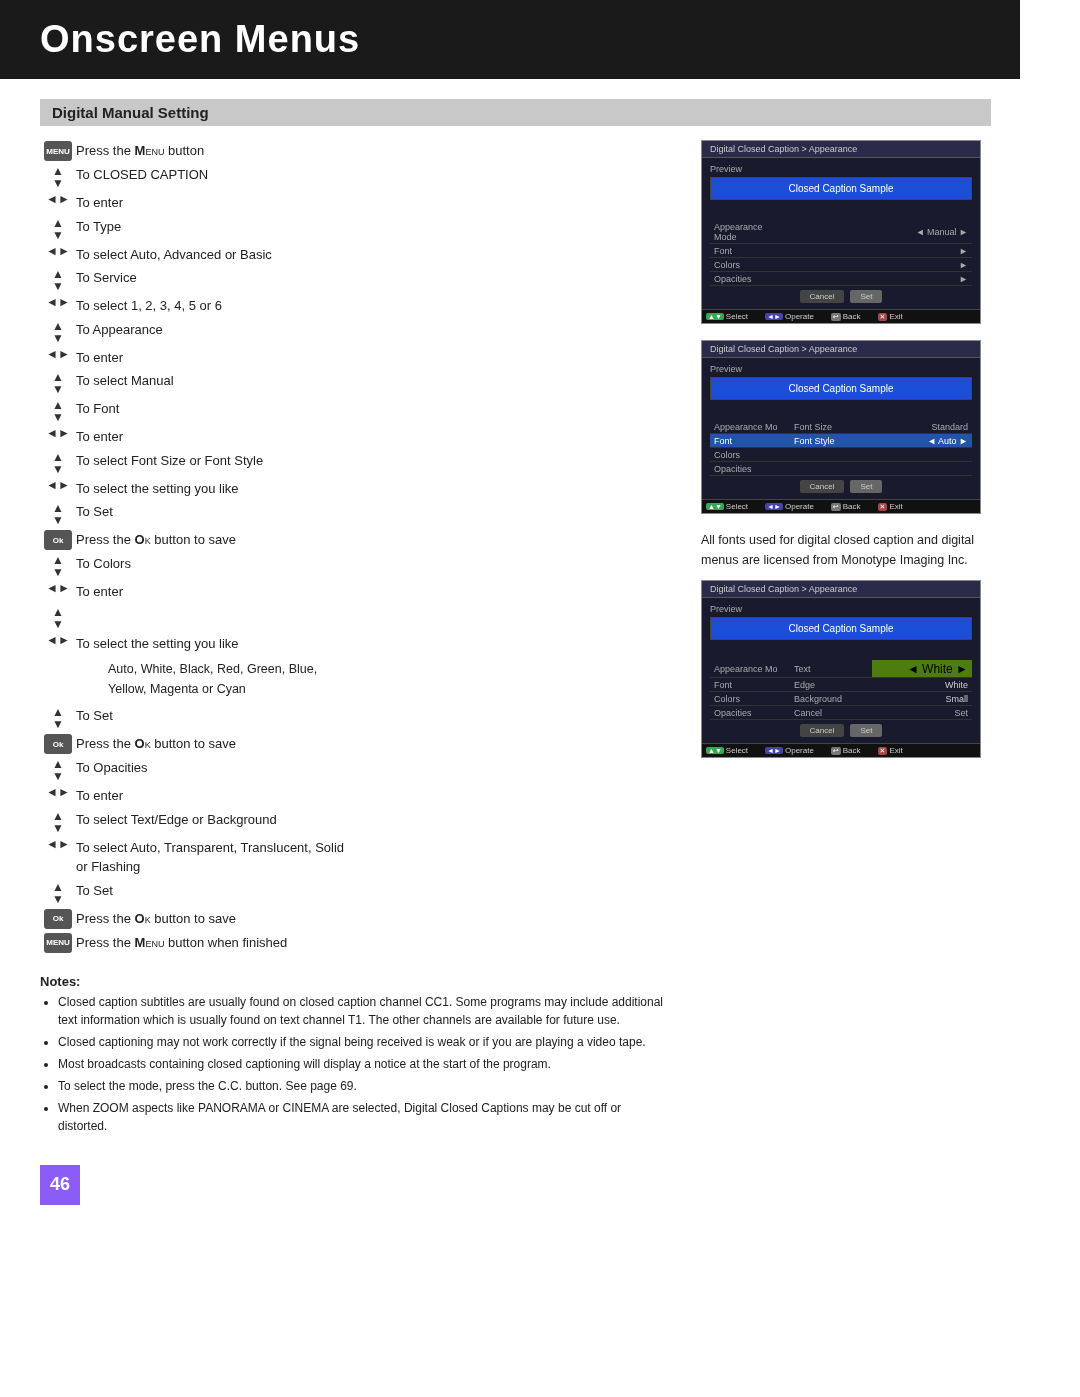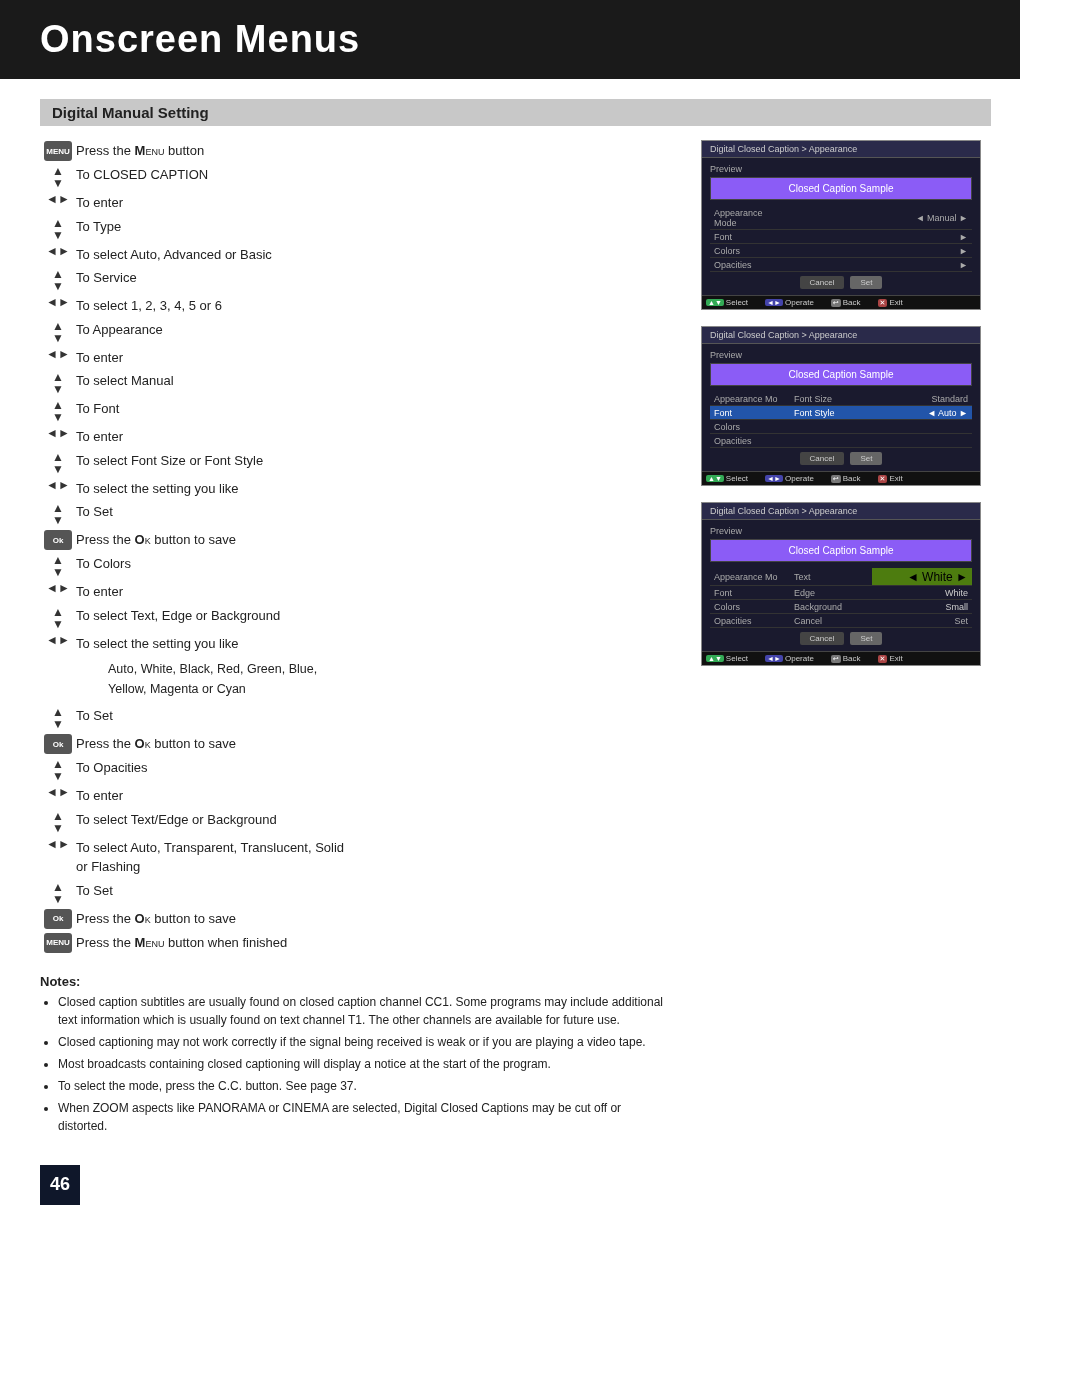--- a/index.html
+++ b/index.html
@@ -152,26 +152,26 @@
       padding: 6px 8px;
     }
 
     .preview-label {
       color: #aaa;
       font-size: 9px;
       margin-bottom: 3px;
     }
 
     .preview-box {
-      background: #8b5cf6;
+      background: #1d4ed8;
       color: #fff;
       text-align: center;
       padding: 5px;
       font-size: 10px;
-      margin-bottom: 6px;
+      margin-bottom: 20px;
       border: 1px solid #444;
     }
 
     .menu-table {
       width: 100%;
       border-collapse: collapse;
     }
     .menu-table tr td {
       color: #ccc;
       font-size: 9px;
@@ -253,21 +253,21 @@
     
     .licensing-note {
       font-size: 12.5px;
       color: #222;
       line-height: 1.6;
       margin-top: 8px;
     }
 
     
     .page-number-box {
-      background: #0f172a;
+      background: #8b5cf6;
       color: #fff;
       font-size: 18px;
       font-weight: bold;
       width: 40px;
       height: 40px;
       display: flex;
       align-items: center;
       justify-content: center;
       margin: 10px 0 6px 0;
     }
@@ -415,21 +415,20 @@
           <div class="icon-cell">
             <span class="arrow-icon">◄►</span>
           </div>
           <div class="text-cell">To enter</div>
         </div>
 
         <div class="instr-row">
           <div class="icon-cell">
             <span class="arrow-icon">▲<br>▼</span>
           </div>
-          <div class="text-cell">To select Text, Edge or Background</div>
         </div>
 
         <div class="instr-row">
           <div class="icon-cell">
             <span class="arrow-icon">◄►</span>
           </div>
           <div class="text-cell">To select the setting you like</div>
         </div>
 
         <div class="font-info" style="margin-left: 68px;">
@@ -501,21 +500,21 @@
         </div>
 
         <div class="spacer"></div>
 
         <div class="notes-section">
           <div class="notes-label">Notes:</div>
           <ul class="notes-list">
             <li>Closed caption subtitles are usually found on closed caption channel CC1. Some programs may include additional text information which is usually found on text channel T1. The other channels are available for future use.</li>
             <li>Closed captioning may not work correctly if the signal being received is weak or if you are playing a video tape.</li>
             <li>Most broadcasts containing closed captioning will display a notice at the start of the program.</li>
-            <li>To select the mode, press the C.C. button. See page 37.</li>
+            <li>To select the mode, press the C.C. button. See page 69.</li>
             <li>When ZOOM aspects like PANORAMA or CINEMA are selected, Digital Closed Captions may be cut off or distorted.</li>
           </ul>
         </div>
 
       </div>
 
       <div class="right-col">
 
         <div class="ui-panel">
           <div class="ui-panel-title">Digital Closed Caption &gt; Appearance</div>
@@ -588,20 +587,21 @@
             </div>
           </div>
           <div class="panel-nav">
             <span class="panel-nav-item"><span class="nav-icon">▲▼</span> Select</span>
             <span class="panel-nav-item"><span class="nav-icon nav-icon-blue">◄►</span> Operate</span>
             <span class="panel-nav-item"><span class="nav-icon" style="background:#777;">↩</span> Back</span>
             <span class="panel-nav-item"><span class="nav-icon" style="background:#a44;">✕</span> Exit</span>
           </div>
         </div>
 
+        <div class="licensing-note">All fonts used for digital closed caption and digital menus are licensed from Monotype Imaging Inc.</div>
 
         <div class="ui-panel" style="margin-top:10px;">
           <div class="ui-panel-title">Digital Closed Caption &gt; Appearance</div>
           <div class="ui-panel-content">
             <div class="preview-label">Preview</div>
             <div class="preview-box">Closed Caption Sample</div>
             <table class="menu-table">
               <tbody>
                   <tr>
                 <td style="color:#aaa;font-size:9px;">Appearance Mo</td>

